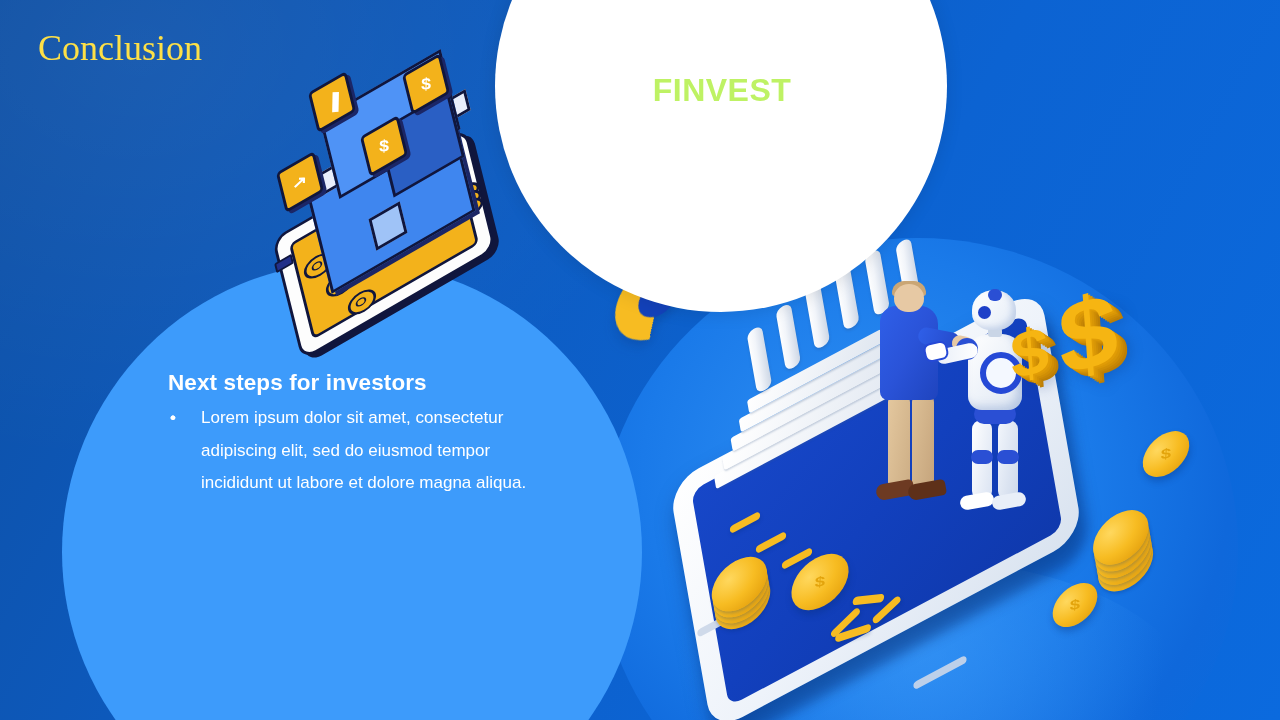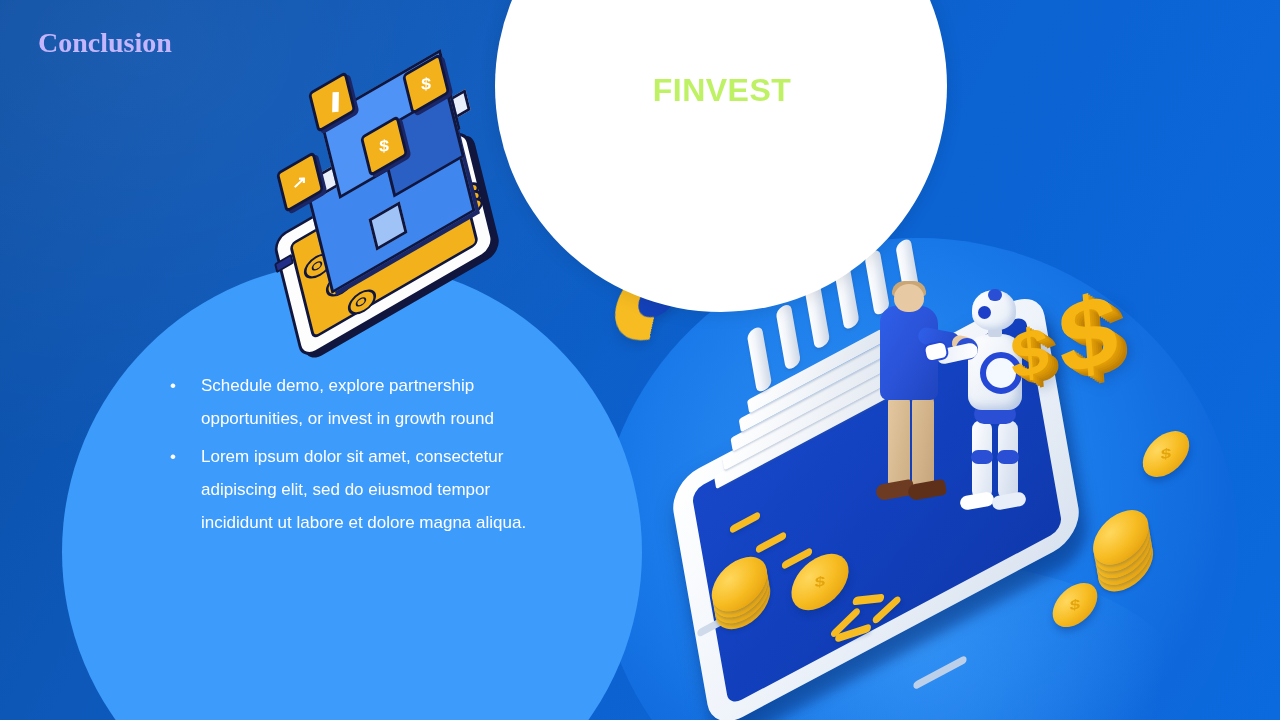--- a/index.html
+++ b/index.html
@@ -95,24 +95,24 @@
     font-size: 19.5px;
     line-height: 1.43;
     margin: 0;
   }
 
   
   .slide-title {
     position: absolute;
     left: 38px;
     top: 27px;
-    color: #c4b5fd;
+    color: #fde047;
     font-family: "Liberation Serif", serif;
-    font-weight: bold;
-    font-size: 28px;
+    font-weight: normal;
+    font-size: 36px;
     letter-spacing: 0px;
   }
 
   
   .next-steps {
     position: absolute;
     left: 168px;
     top: 370px;
     width: 392px;
     color: #ffffff;
@@ -702,24 +702,24 @@
   </div>
 
   <div class="circle-white"></div>
   <div class="white-circle-text">
     <div class="finvest-title">FINVEST</div>
   </div>
 
   <div class="slide-title">Conclusion</div>
 
   <div class="next-steps">
+    <h2>Next steps for investors</h2>
     <ul class="bullet-list">
       <li class="bullet-item">
         <span class="bullet-dot">•</span>
-        <span>Schedule demo, explore partnership opportunities, or invest in growth round</span>
       </li>
       <li class="bullet-item">
         <span class="bullet-dot">•</span>
         <span>Lorem ipsum dolor sit amet, consectetur adipiscing elit, sed do eiusmod tempor incididunt ut labore et dolore magna aliqua.</span>
       </li>
     </ul>
   </div>
 
 </div>
 

